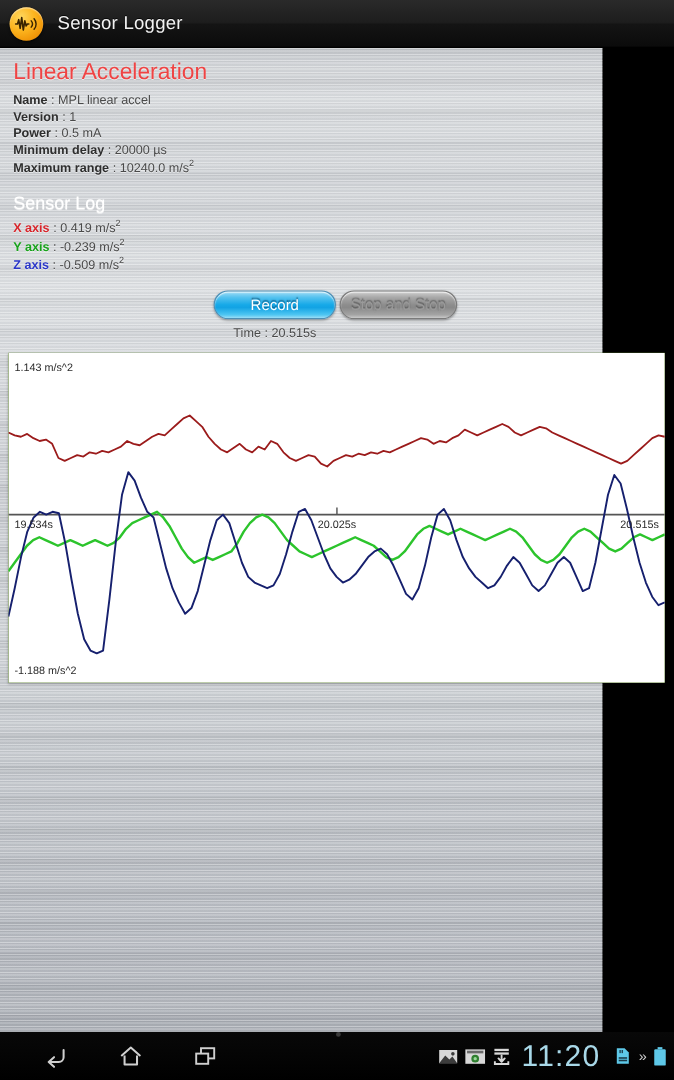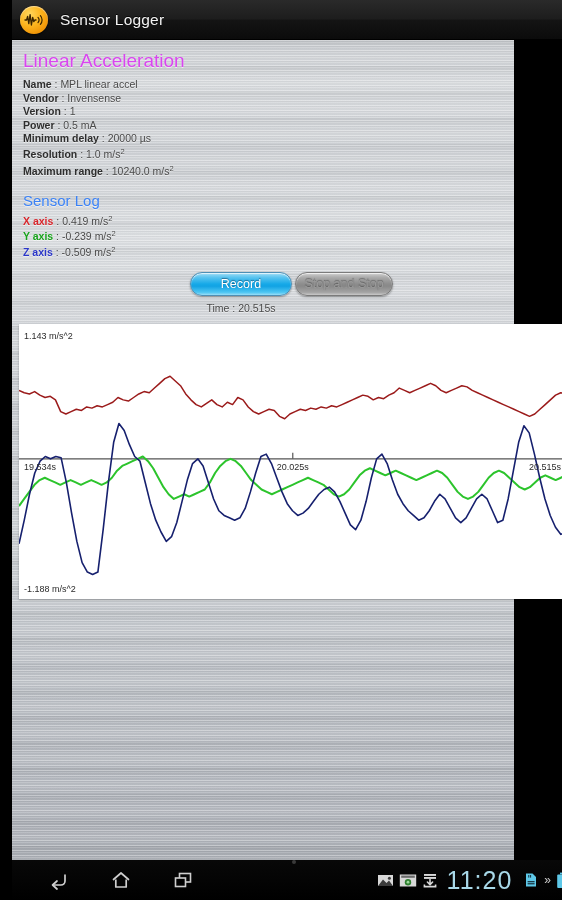--- a/index.html
+++ b/index.html
@@ -3,21 +3,21 @@
 <meta charset="utf-8">
 <style>
   * { margin:0; padding:0; box-sizing:border-box; }
   html, body {
     width:562px; height:900px;
     font-family:"Liberation Sans", sans-serif;
     overflow:hidden; background:#000;
   }
 
   
-  .screen { position:relative; width:502px; height:900px;margin-left:12px; }
+  .screen { position:relative; width:502px; height:900px; }
 
   .metal {
     position:absolute; left:0; right:0; top:40px; bottom:40px;
     background:
       repeating-linear-gradient(to bottom,
         rgba(255,255,255,.32) 0px, rgba(255,255,255,.32) 1px,
         rgba(0,0,0,.035) 1px, rgba(0,0,0,.035) 2px,
         rgba(255,255,255,.14) 2px, rgba(255,255,255,.14) 3px,
         rgba(0,0,0,.02) 3px, rgba(0,0,0,.02) 5px),
       repeating-linear-gradient(to bottom,
@@ -44,35 +44,35 @@
   }
   .app-title {
     color:#f2f2f2; font-size:15.5px; margin-left:12px;
     letter-spacing:.2px; text-shadow:0 -1px 0 rgba(0,0,0,.8);
   }
 
   
   .content { position:absolute; left:0; top:40px; width:562px; }
 
   .page-title {
-    font-size:19px; color:#d946ef; font-weight:400;
+    font-size:19px; color:#ef4444; font-weight:400;
     padding:10px 0 6px 11px; text-shadow:0 1px 0 rgba(255,255,255,.6);
   }
 
   .meta { padding-left:11px; }
   .meta-row {
     font-size:10.5px; color:#4a4a4a; line-height:13.6px; white-space:nowrap;
     text-shadow:0 1px 0 rgba(255,255,255,.55);
   }
   .meta-row.tall { line-height:17px; }
   .meta-row b { font-weight:bold; color:#2e2e2e; }
   sup { font-size:7.5px; vertical-align:super; line-height:0; }
 
   .section-title {
-    font-size:15px; color:#3b82f6; padding:12px 0 5px 11px;
+    font-size:15px; color:#ffffff; padding:12px 0 5px 11px;
     text-shadow:0 1px 0 rgba(255,255,255,.6);
   }
 
   .axis-row {
     font-size:10.5px; color:#4a4a4a; line-height:15.5px;
     padding-left:11px; white-space:nowrap;
     text-shadow:0 1px 0 rgba(255,255,255,.55);
   }
   .axis-row b { font-weight:bold; }
   .ax-x b { color:#d8252b; }
@@ -151,33 +151,27 @@
 
   <div class="content">
 
     <div class="page-title">Linear Acceleration</div>
 
     <div class="meta">
       <div class="meta-row">
         <b>Name</b><span> : </span><span>MPL linear accel</span>
       </div>
       <div class="meta-row">
-        <b>Vendor</b><span> : </span><span>Invensense</span>
-      </div>
-      <div class="meta-row">
         <b>Version</b><span> : </span><span>1</span>
       </div>
       <div class="meta-row">
         <b>Power</b><span> : </span><span>0.5 mA</span>
       </div>
       <div class="meta-row">
         <b>Minimum delay</b><span> : </span><span>20000 µs</span>
-      </div>
-      <div class="meta-row tall">
-        <b>Resolution</b><span> : </span><span>1.0 m/s</span><sup>2</sup>
       </div>
       <div class="meta-row tall">
         <b>Maximum range</b><span> : </span><span>10240.0 m/s</span><sup>2</sup>
       </div>
     </div>
 
     <div class="section-title">Sensor Log</div>
 
     <div>
       <div class="axis-row ax-x">

